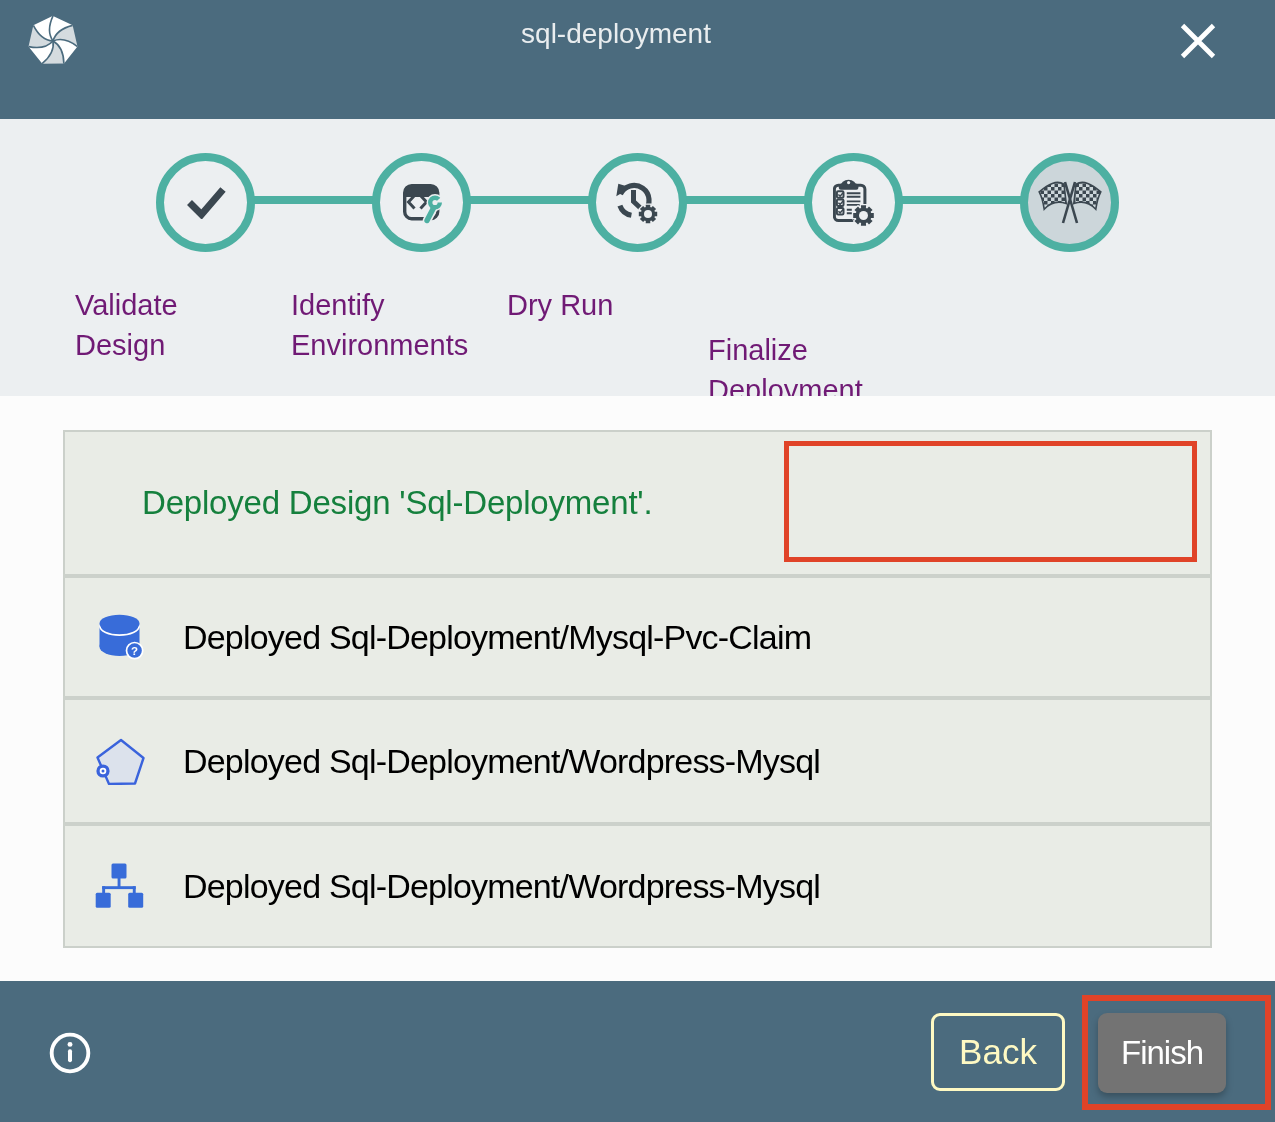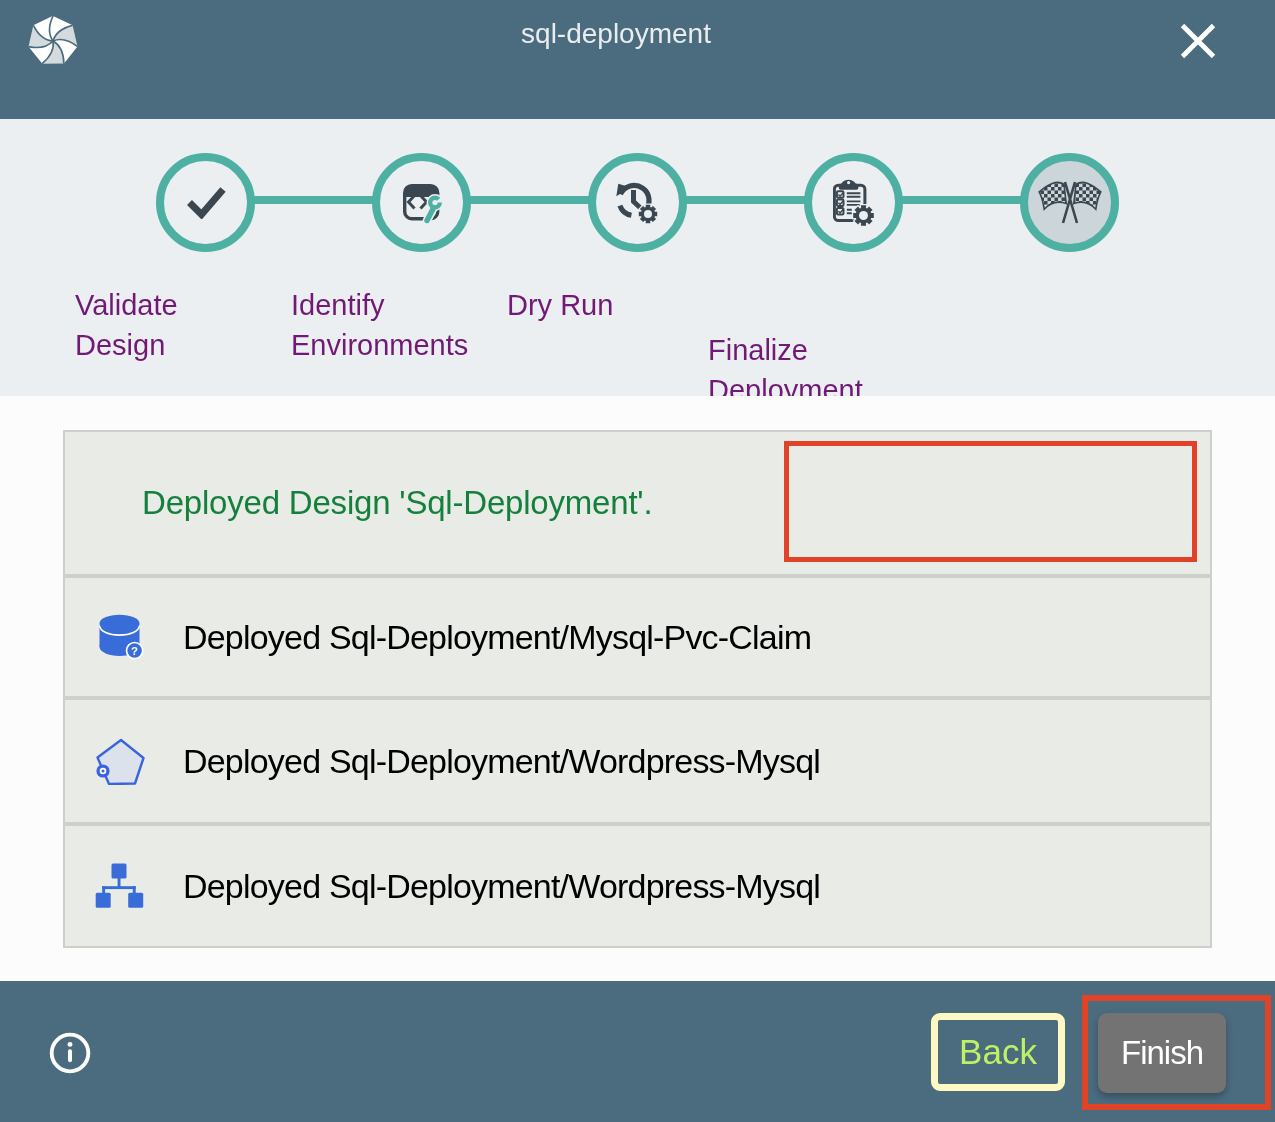--- a/index.html
+++ b/index.html
@@ -19,22 +19,22 @@
   .row.first { border-top:2px solid #cbd0ca; height:144px; }
   .rowdiv { height:4px; background:#ccd1cb; }
   .rowtext { position:absolute; left:35px; top:50%; transform:translateY(-50%); color:#15803d; font-size:33px; letter-spacing:-0.2px; white-space:nowrap;margin-left:42px; }
   .rowicon { position:absolute; left:33px; top:50%; transform:translateY(-50%); }
   .rowtext2 { position:absolute; left:118px; top:50%; transform:translateY(-50%); color:#000000; font-size:34px; letter-spacing:-0.8px; white-space:nowrap; }
   .redbox1 { position:absolute; left:784px; top:45px; width:413px; height:121px; border:5px solid #e04328; }
   .vizbtn { position:absolute; left:799px; top:66px; width:382px; height:81px; background:#4dafa2; border-radius:8px;
             color:#fff; font-size:33px; letter-spacing:-0.8px; display:flex; align-items:center; justify-content:center; gap:16px;
             box-shadow:0 3px 6px rgba(0,0,0,0.18); }
   .footer { position:absolute; left:0; top:981px; width:1275px; height:141px; background:#4b6b7e; }
-  .backbtn { position:absolute; left:931px; top:32px; width:134px; height:78px; border:7px solid #fef9c3; border-radius:9px;
-             color:#bef264; font-size:35px; display:flex; align-items:center; justify-content:center; }
+  .backbtn { position:absolute; left:931px; top:32px; width:134px; height:78px; border:3px solid #fef9c3; border-radius:9px;
+             color:#fef9c3; font-size:35px; display:flex; align-items:center; justify-content:center; }
   .redbox2 { position:absolute; left:1082px; top:14px; width:189px; height:115px; border:6px solid #e04328; }
   .finbtn { position:absolute; left:1098px; top:32px; width:128px; height:80px; background:#737373; border-radius:9px;
             color:#fff; font-size:33px; letter-spacing:-1px; display:flex; align-items:center; justify-content:center;
             box-shadow:0 4px 7px rgba(0,0,0,0.25); }
 </style>
 </head>
 <body>
   <div class="header">
     <svg id="logo" width="54" height="54" viewBox="0 0 100 100" style="position:absolute;left:26px;top:14px;">
       <g>

